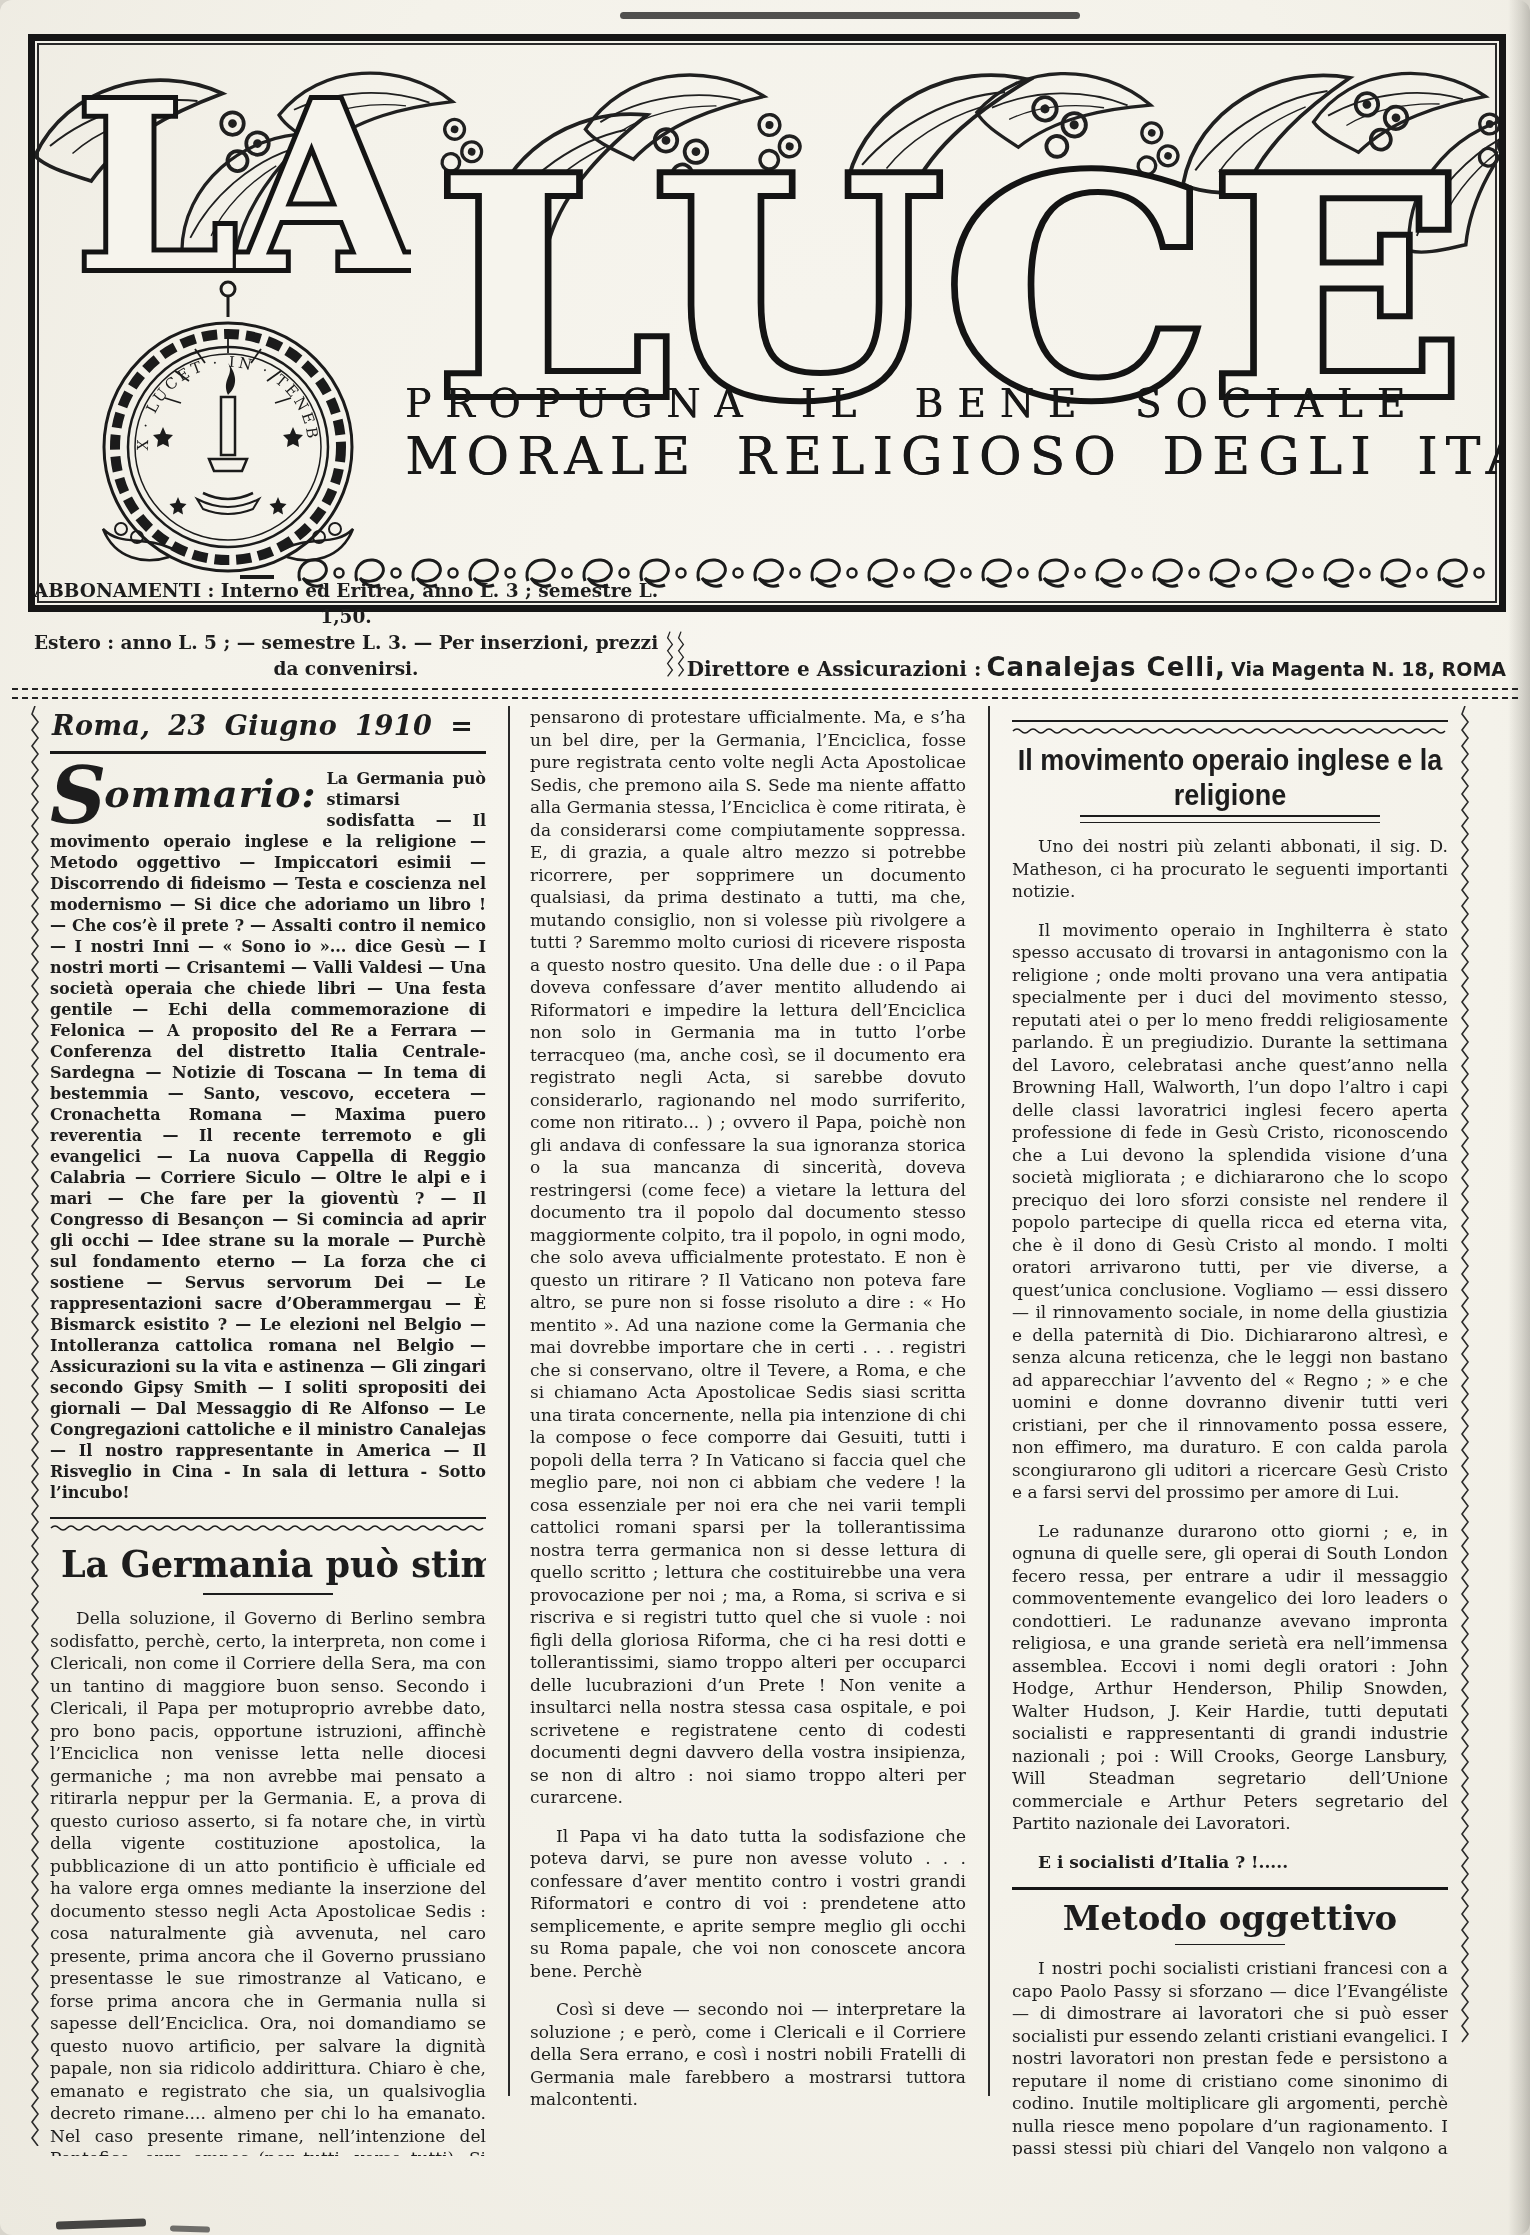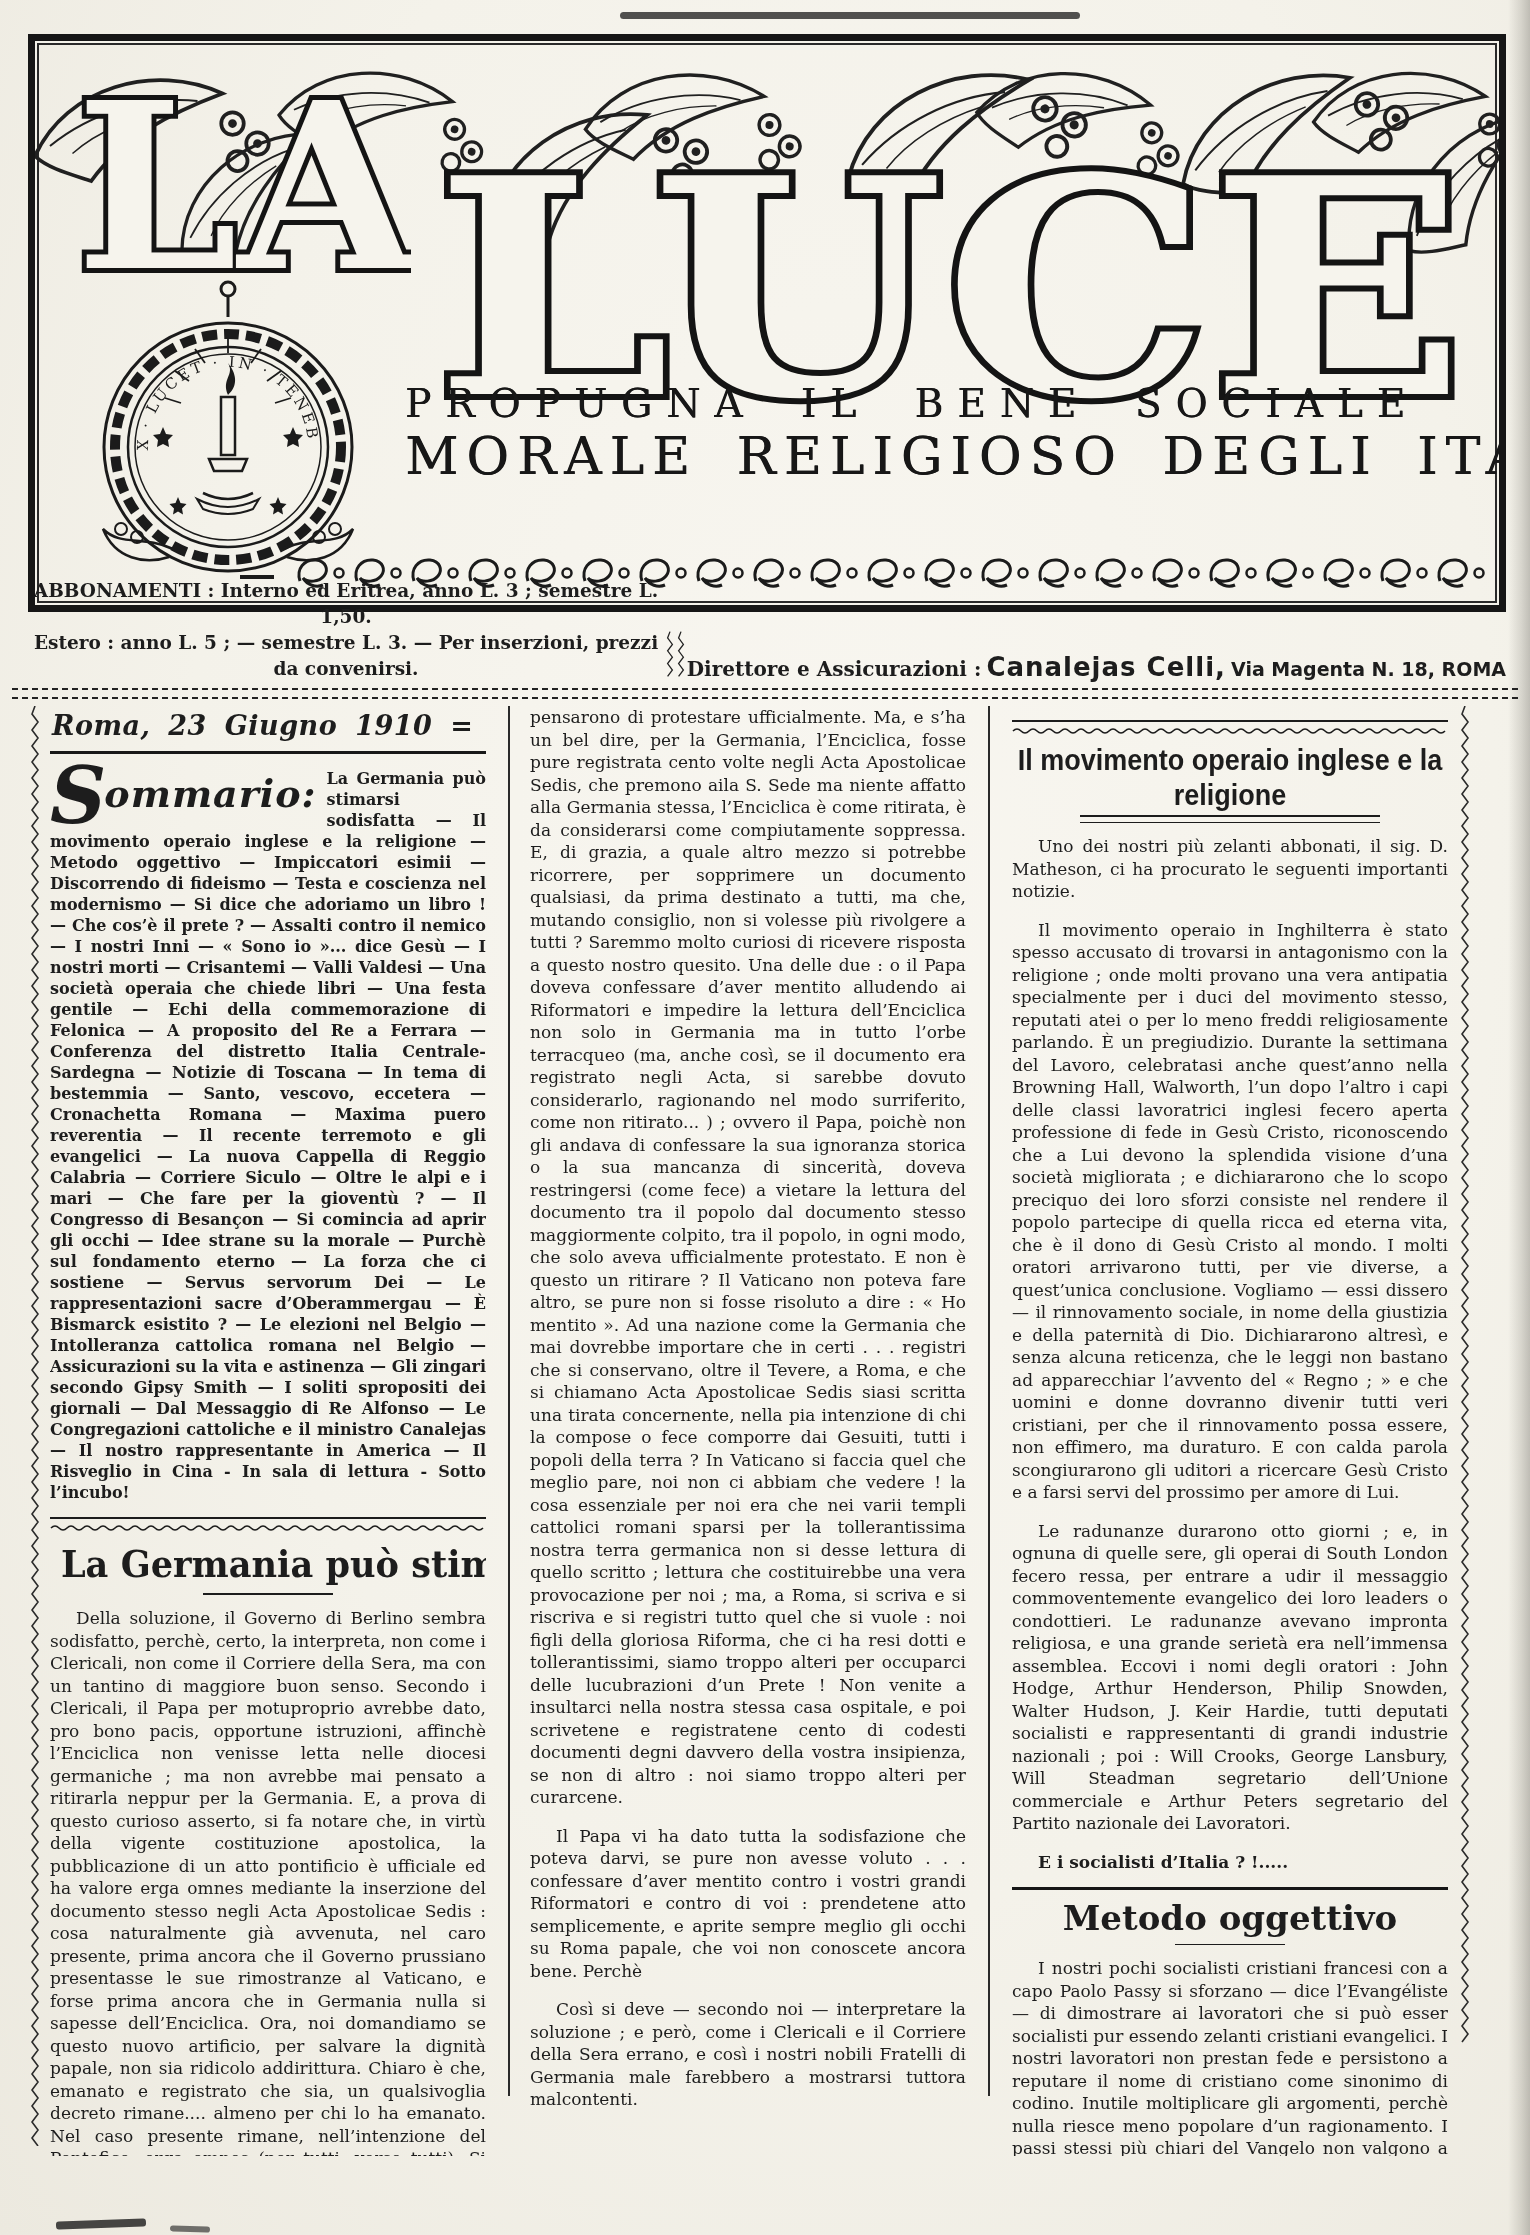--- a/index.html
+++ b/index.html
@@ -1,19 +1,19 @@
 <!DOCTYPE html>
 <html><head>
 <meta charset="utf-8">
 <style>
   html,body{margin:0;padding:0;background:#d8d5cc;}
   .page{
     position:relative; width:1530px; height:2235px; overflow:hidden;
     background:radial-gradient(ellipse at 55% 38%, #f8f6f0 0%, #f4f2ea 55%, #ece9df 100%);
-    font-family:"DejaVu Serif", serif; color:#1d1d1d;
+    font-family:"DejaVu Serif", serif; color:#1d1d1d;border-radius:12px;
   }
   
   .artifact{position:absolute;background:#1a1a1a;opacity:.8;border-radius:3px;}
   .scan-edge-right{position:absolute;right:0;top:0;width:22px;height:100%;
     background:linear-gradient(90deg, rgba(0,0,0,0) 0%, rgba(90,88,80,.18) 60%, rgba(60,58,52,.28) 100%);}
   
   .masthead{
     position:absolute; left:28px; top:34px; width:1478px; height:578px;
     border:7px solid #161616; box-sizing:border-box;
     box-shadow: inset 0 0 0 2px #f4f2ea, inset 0 0 0 4px #2a2a2a;

